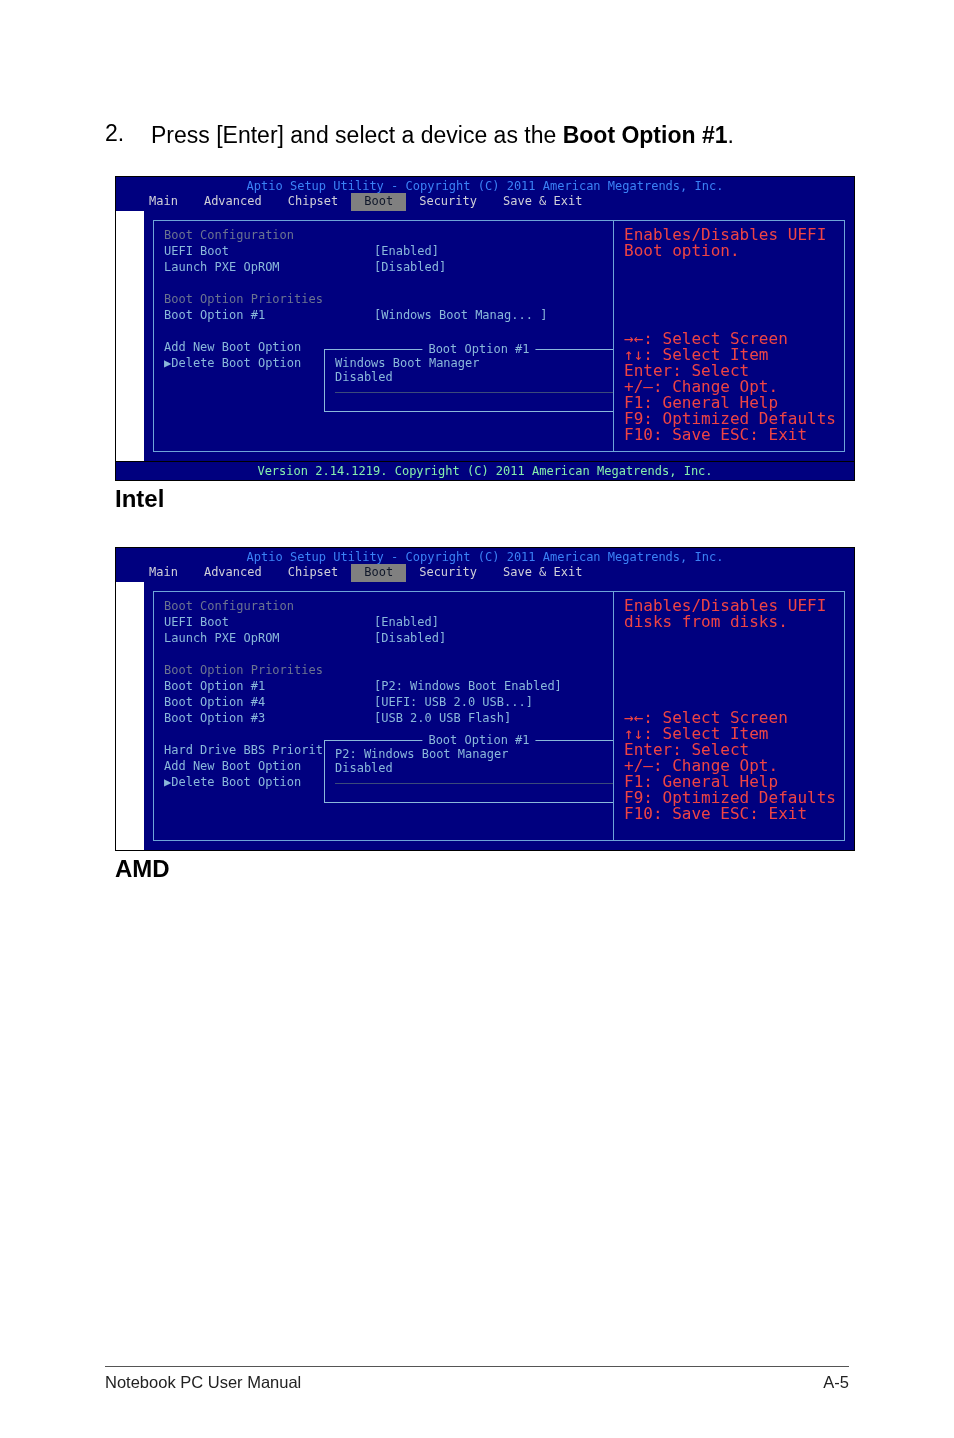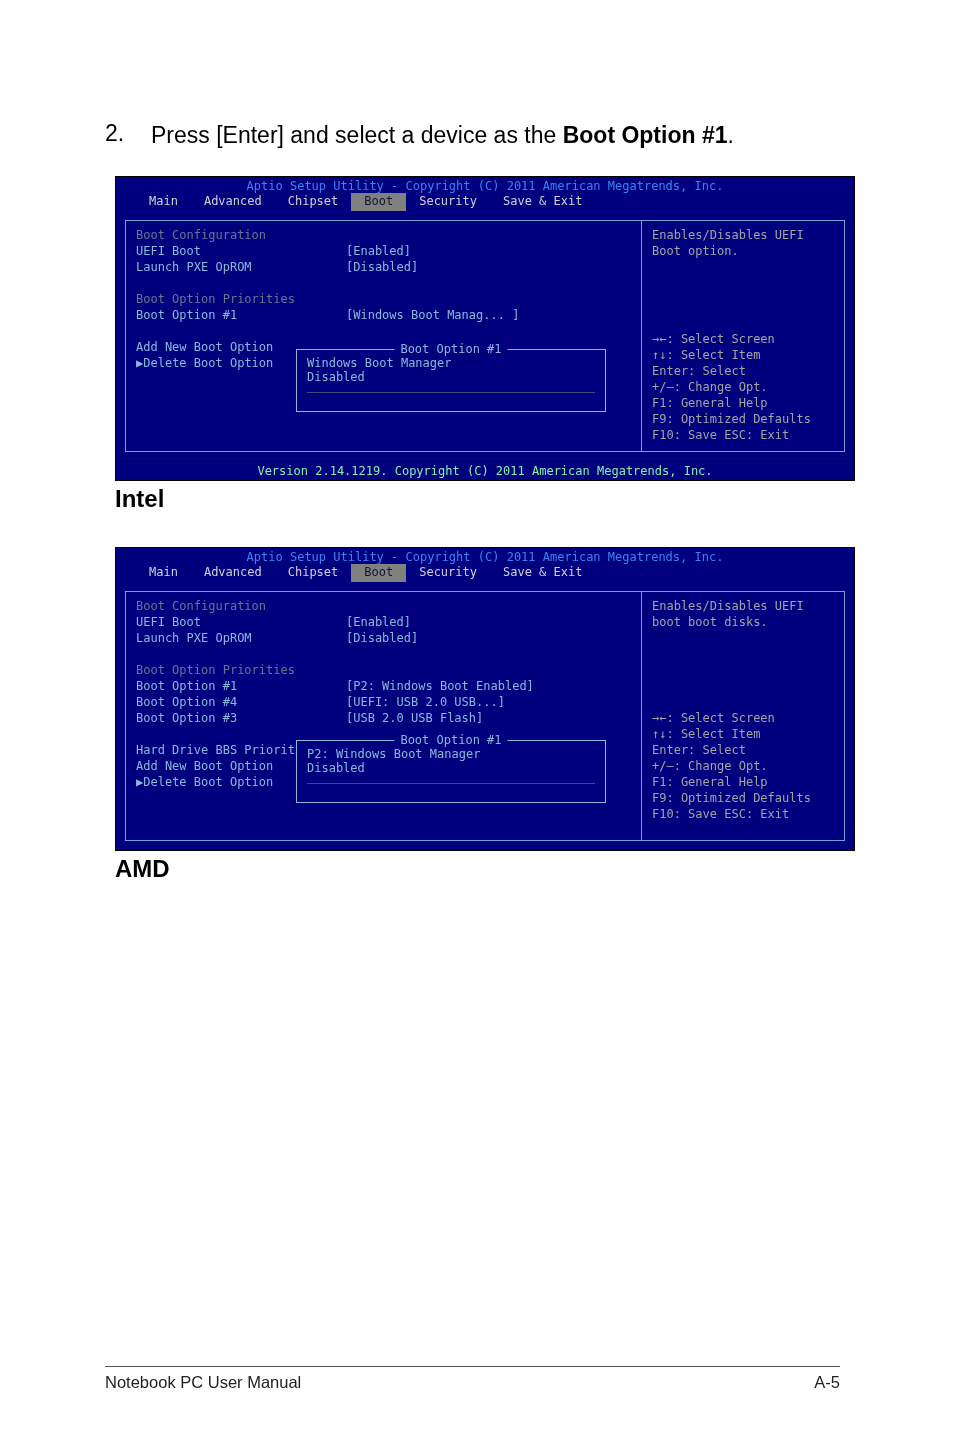--- a/index.html
+++ b/index.html
@@ -60,43 +60,44 @@
   .bios-tab.active {
     background: #808080;
     color: #0f172a;
   }
   .bios-body {
     background: #00007f;
     display: flex;
     position: relative;
     min-height: 230px;
     padding: 9px;
+    margin-left: 28px;
   }
   .bios-left {
     flex: 1 1 auto;
     background: #00007f;
     border: 1px solid #6ea4d8;
     border-left: 1px solid #6ea4d8;
     border-right: none;
     position: relative;
     padding: 6px 10px;
     font-family: "Lucida Console", Monaco, monospace;
     font-size: 12px;
     color: #8ab8da;
     min-height: 232px;
   }
   .bios-right {
-    width: 204px;
+    width: 232px;
     background: #00007f;
     border: 1px solid #6ea4d8;
     border-left: 1px solid #6ea4d8;
     padding: 6px 10px;
     font-family: "Lucida Console", Monaco, monospace;
-    font-size: 12px;
-    color: #a3a3a3;
+    font-size: 16px;
+    color: #ef4444;
     position: relative;
   }
   .bios-line {
     display: flex;
     line-height: 16px;
     white-space: nowrap;
   }
   .bios-line .lab { width: 210px; }
   .bios-line .val { }
   .gray { color: #6b7390; }
@@ -141,21 +142,21 @@
     font-family: "Lucida Console", Monaco, monospace;
     font-size: 12px;
     padding: 2px 0 2px 0;
     border-top: 1px solid #000;
   }
   .arrowset { white-space: nowrap; }
   .page-footer {
     position: absolute;
     bottom: 46px;
     left: 105px;
-    right: 114px;
+    right: 105px;
     border-top: 1px solid #555;
     padding-top: 6px;
     display: flex;
     justify-content: space-between;
     font-size: 16.5px;
     color: #222;
   }
 </style>
 </head>
 <body>
@@ -292,21 +293,21 @@
         <div class="bios-popup" style="top:148px; left:170px;">
           <div class="bios-popup-title">Boot Option #1</div>
           <div class="bios-popup-body">
             <div>P2:  Windows Boot Manager</div>
             <div>Disabled</div>
             <div class="bios-popup-sep"></div>
           </div>
         </div>
       </div>
       <div class="bios-right" style="min-height:250px;">
-        <div class="help-block">Enables/Disables UEFI boot boot disks.</div>
+        <div class="help-block">Enables/Disables UEFI disks from disks.</div>
         <div style="height:80px;"></div>
         <div class="help-block arrowset">
           <div>→←:  Select Screen</div>
           <div>↑↓:   Select Item</div>
           <div>Enter: Select</div>
           <div>+/—:  Change Opt.</div>
           <div>F1:   General Help</div>
           <div>F9:   Optimized Defaults</div>
           <div>F10:  Save   ESC: Exit</div>
         </div>

